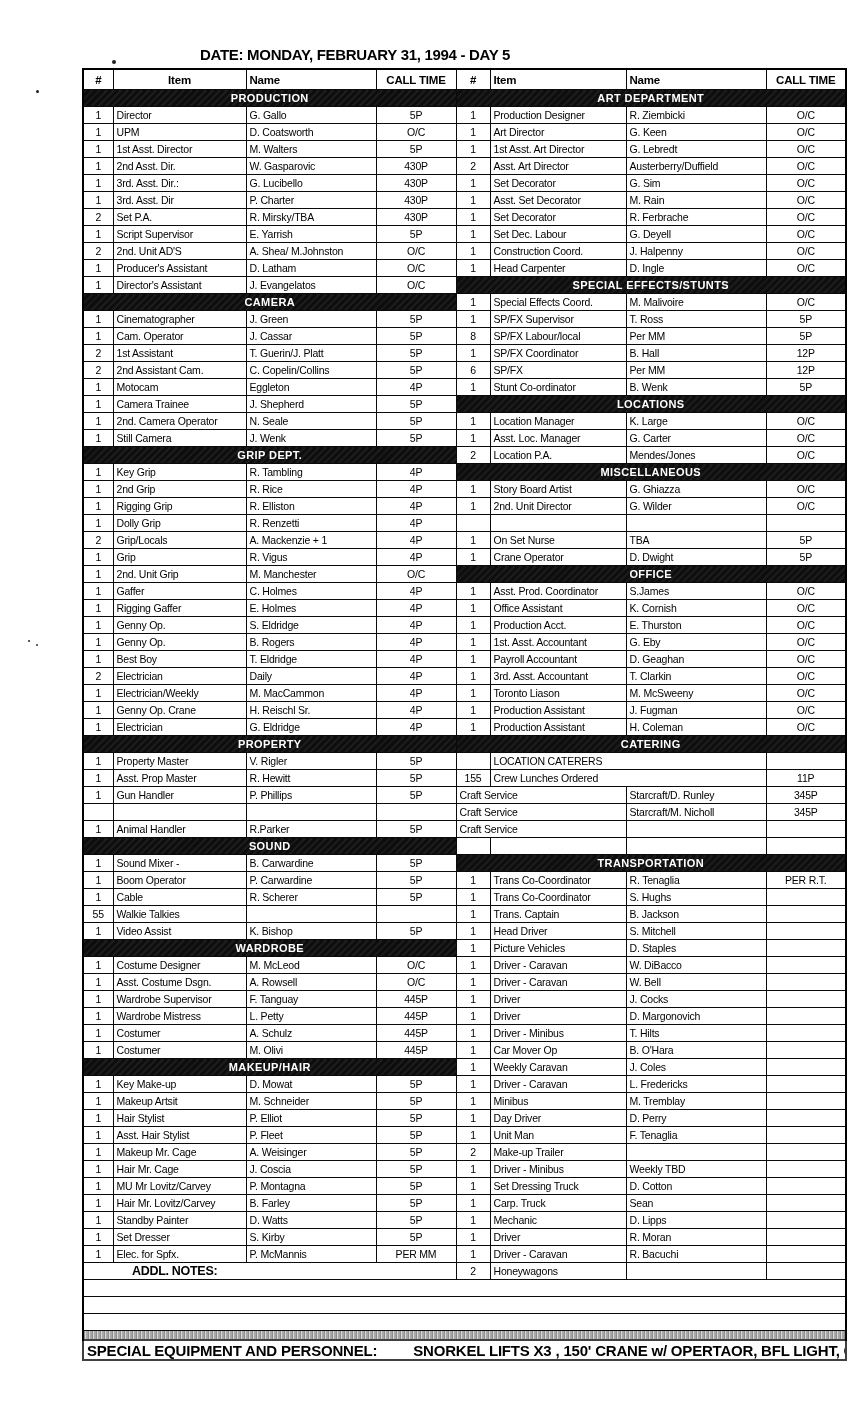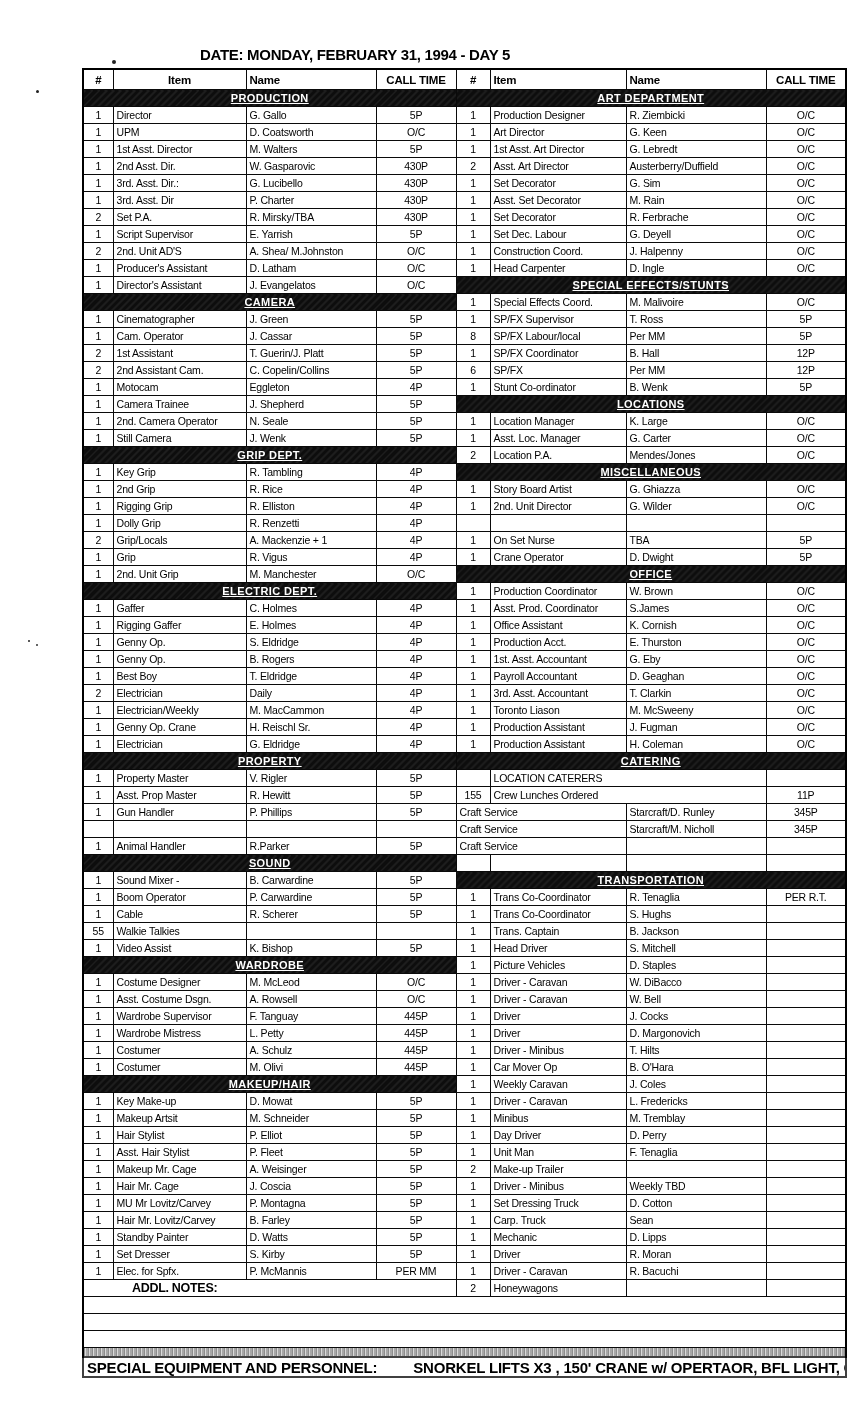--- a/index.html
+++ b/index.html
@@ -40,21 +40,20 @@
   thead th.c-name-h { text-align:left; }
   thead th.c-item-r-h { text-align:left; }
   td.section {
     background:#0d0d0d;
     color:#fff;
     font-weight:bold;
     text-align:center;
     font-size:11px;
     letter-spacing:0.4px;
     background-image:repeating-linear-gradient(135deg, rgba(60,60,60,0.35) 0 2px, rgba(0,0,0,0) 2px 5px);
-    text-decoration:underline;
   }
   td.c-num { text-align:center; }
   td.c-call { text-align:center; }
   td.c-item, td.c-name { text-align:left; }
   td.label-row { font-weight:bold; font-size:12.5px; letter-spacing:-0.3px;padding-left:48px; }
   td.note-row { border-left:2px solid #000; border-right:2px solid #000; }
   td.divider-row {
     height:8px; padding:0;
     background:repeating-linear-gradient(90deg, #8d8d8d 0 1px, #d9d9d9 1px 2px, #a7a7a7 2px 4px);
     border-left:2px solid #000; border-right:2px solid #000;
@@ -367,27 +366,20 @@
           <td class="c-call">5P</td>
         </tr>
         <tr>
           <td class="c-num">1</td>
           <td class="c-item">2nd. Unit Grip</td>
           <td class="c-name">M. Manchester</td>
           <td class="c-call">O/C</td>
           <td class="section" colspan="4">OFFICE</td>
         </tr>
         <tr>
-          <td class="section" colspan="4">ELECTRIC DEPT.</td>
-          <td class="c-num">1</td>
-          <td class="c-item">Production Coordinator</td>
-          <td class="c-name">W. Brown</td>
-          <td class="c-call">O/C</td>
-        </tr>
-        <tr>
           <td class="c-num">1</td>
           <td class="c-item">Gaffer</td>
           <td class="c-name">C. Holmes</td>
           <td class="c-call">4P</td>
           <td class="c-num">1</td>
           <td class="c-item">Asst. Prod. Coordinator</td>
           <td class="c-name">S.James</td>
           <td class="c-call">O/C</td>
         </tr>
         <tr>

